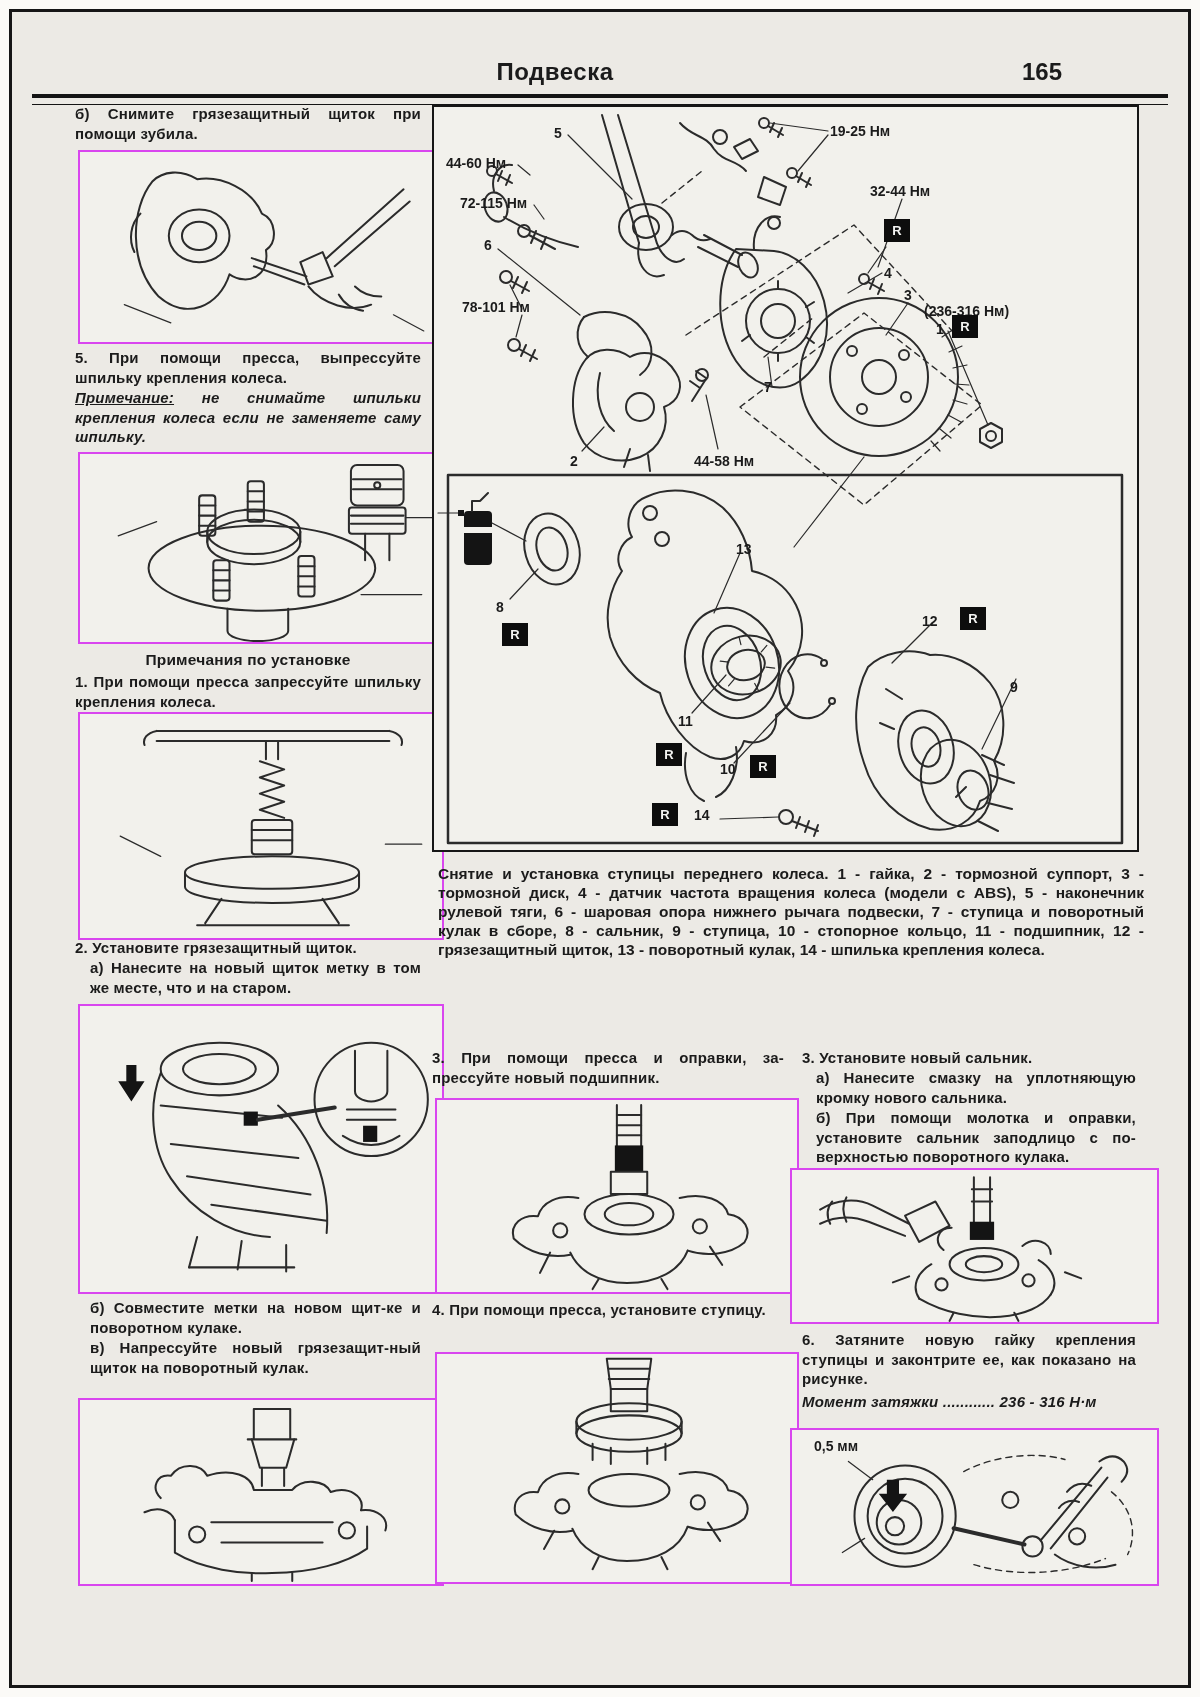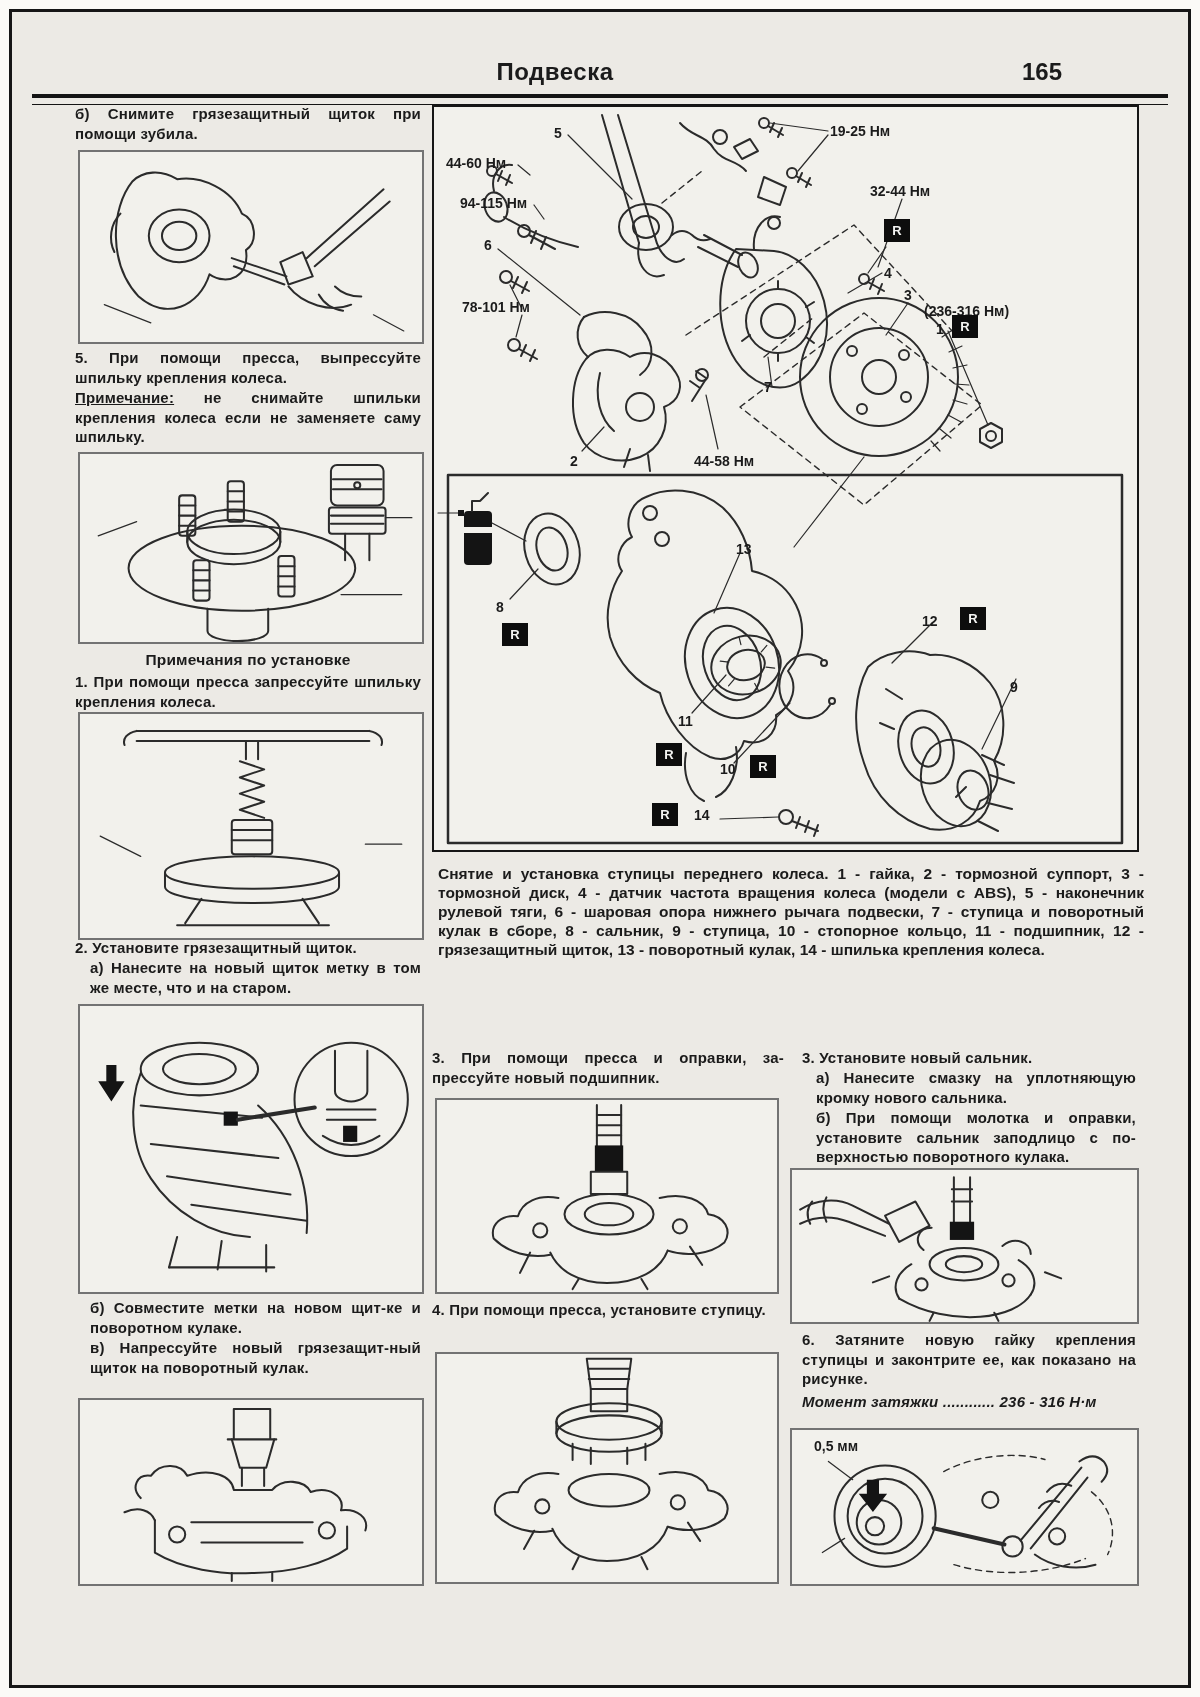--- a/index.html
+++ b/index.html
@@ -8,25 +8,25 @@
   .frame{position:absolute;inset:9px;border:3px solid #161616;background:#eceae5;}
   .hdr-title{position:absolute;left:430px;top:58px;width:250px;text-align:center;
              font-size:24px;font-weight:800;letter-spacing:.5px;}
   .hdr-num{position:absolute;left:982px;top:58px;width:80px;text-align:right;
            font-size:24px;font-weight:800;}
   .rule{position:absolute;left:32px;top:94px;width:1136px;height:6px;
         border-top:4px solid #141414;border-bottom:1px solid #141414;}
   .txt{position:absolute;font-size:15px;line-height:1.3;font-weight:600;text-align:justify;
        margin:0;letter-spacing:.2px;}
   .head{font-weight:800;font-size:15.5px;text-align:center;}
-  .note{}
+  .note{font-style:italic;}
   .note .nlab{text-decoration:underline;font-weight:800;}
   .cap{position:absolute;left:430px;top:857px;width:706px;font-size:15.5px;font-weight:700;
        line-height:1.22;text-align:justify;margin:8px;}
-  .fig{position:absolute;border:2px solid #737373;background:#f2f1ec;}
+  .fig{position:absolute;border:2px solid #d946ef;background:#f2f1ec;padding-left:20px;}
   .fig svg{display:block;width:100%;height:100%;}
   .dbox{position:absolute;left:432px;top:105px;width:703px;height:743px;border:2.5px solid #161616;
         background:#f2f1ec;}
   .dbox svg.art{position:absolute;inset:0;width:100%;height:100%;}
   .dlabel{position:absolute;font-size:14px;font-weight:800;white-space:nowrap;}
   .rbox{position:absolute;width:26px;height:23px;background:#0d0d0d;color:#f4f4f2;
         font-size:13px;font-weight:800;display:flex;align-items:center;justify-content:center;}
   .gap-label{position:absolute;left:22px;top:8px;font-size:14px;font-weight:800;}
   .torque{font-style:italic;font-weight:700;}
   svg path,svg line,svg circle,svg ellipse,svg polyline,svg rect.o{fill:none;stroke:#2b2b2b;
@@ -295,21 +295,21 @@
 
       <circle cx="352" cy="710" r="7"></circle>
       <path d="M358,714 l26,10 M366,710 l-4,11 M375,714 l-4,11 M384,718 l-4,11"></path>
       <path class="thin" d="M286,712 L344,710"></path>
     </svg>
 
     <span class="dlabel" style="left:120px;top:18px;">5</span>
     <span class="dlabel" style="left:396px;top:16px;">19-25 Нм</span>
     <span class="dlabel" style="left:12px;top:48px;">44-60 Нм</span>
     <span class="dlabel" style="left:436px;top:76px;">32-44 Нм</span>
-    <span class="dlabel" style="left:26px;top:88px;">94-115 Нм</span>
+    <span class="dlabel" style="left:26px;top:88px;">72-115 Нм</span>
     <span class="rbox" style="left:450px;top:112px;">R</span>
     <span class="dlabel" style="left:50px;top:130px;">6</span>
     <span class="dlabel" style="left:450px;top:158px;">4</span>
     <span class="dlabel" style="left:470px;top:180px;">3</span>
     <span class="dlabel" style="left:490px;top:196px;">(236-316 Нм)</span>
     <span class="dlabel" style="left:502px;top:214px;">1</span>
     <span class="rbox" style="left:518px;top:208px;">R</span>
     <span class="dlabel" style="left:28px;top:192px;">78-101 Нм</span>
     <span class="dlabel" style="left:330px;top:272px;">7</span>
     <span class="dlabel" style="left:136px;top:346px;">2</span>

